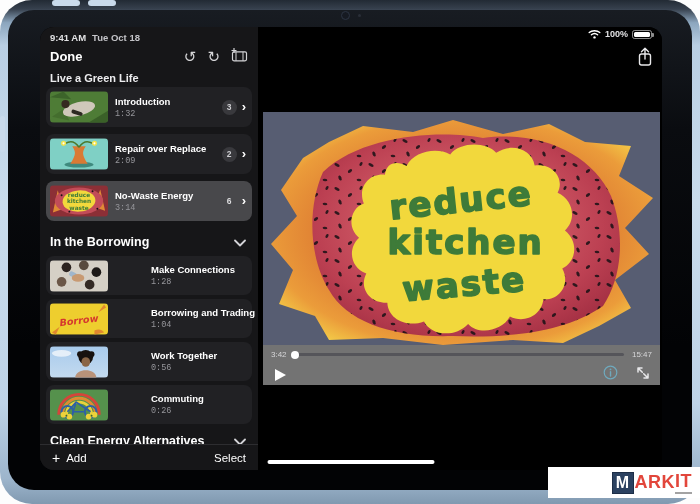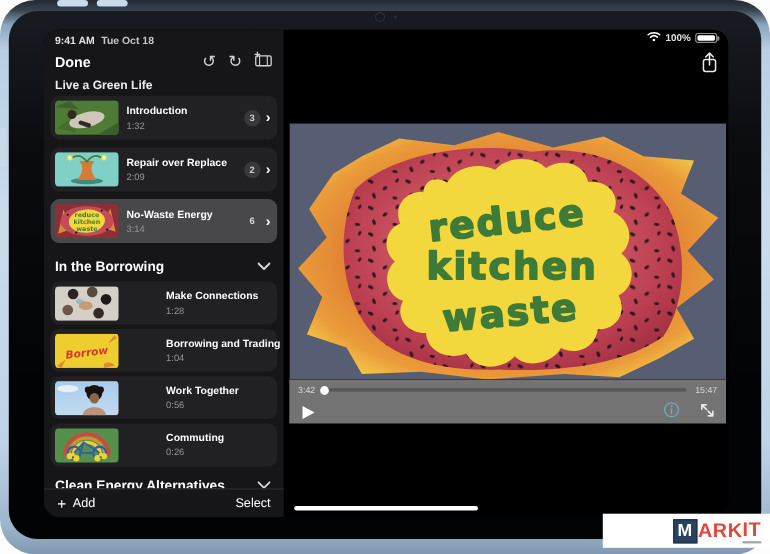--- a/index.html
+++ b/index.html
@@ -44,21 +44,21 @@
   .sb-label { height:18px; display:flex; align-items:center; padding:0 4px; font-size:11px; font-weight:600; color:#ececee; }
 
   .row { position:relative; height:40px; margin-bottom:7px; background:#212124; border-radius:8px;
     display:flex; align-items:center; padding:0 6px 0 4px; }
   .row.compact { height:39px; margin-bottom:4px;gap:36px; }
   .row.selected { background:#48484b; }
   .thumb { width:58px; height:32px; border-radius:4px; overflow:hidden; flex:none; }
   .thumb svg { display:block; width:100%; height:100%; }
   .row-text { margin-left:7px; min-width:0; }
   .row-title { font-size:9.5px; font-weight:600; color:#fff; white-space:nowrap; }
-  .row-dur { font-size:8.5px; color:#96969b; margin-top:2px; }
+  .row-dur { font-size:8.5px; color:#96969b; margin-top:2px;font-family:Liberation Mono, monospace; }
   .row-right { margin-left:auto; display:flex; align-items:center; gap:5px; }
   .badge { width:15px; height:15px; border-radius:50%; background:#39393d; color:#cfcfd3;
     font-size:8.5px; font-weight:600; display:flex; align-items:center; justify-content:center; }
   .row.selected .badge { background:transparent; color:#dcdcde; }
   .chev { font-size:13px; font-weight:700; color:#fff; line-height:1; padding-bottom:2px; }
 
   .sb-header { height:28px; display:flex; align-items:center; justify-content:space-between; padding:0 6px 0 4px; }
   .sb-header .hd { font-size:12.5px; font-weight:700; color:#fff; }
   .sb-footer { position:absolute; left:0; right:0; bottom:0; height:26px; background:#161618;
     border-top:1px solid #2d2d30; display:flex; align-items:center; justify-content:space-between; padding:0 12px; }

